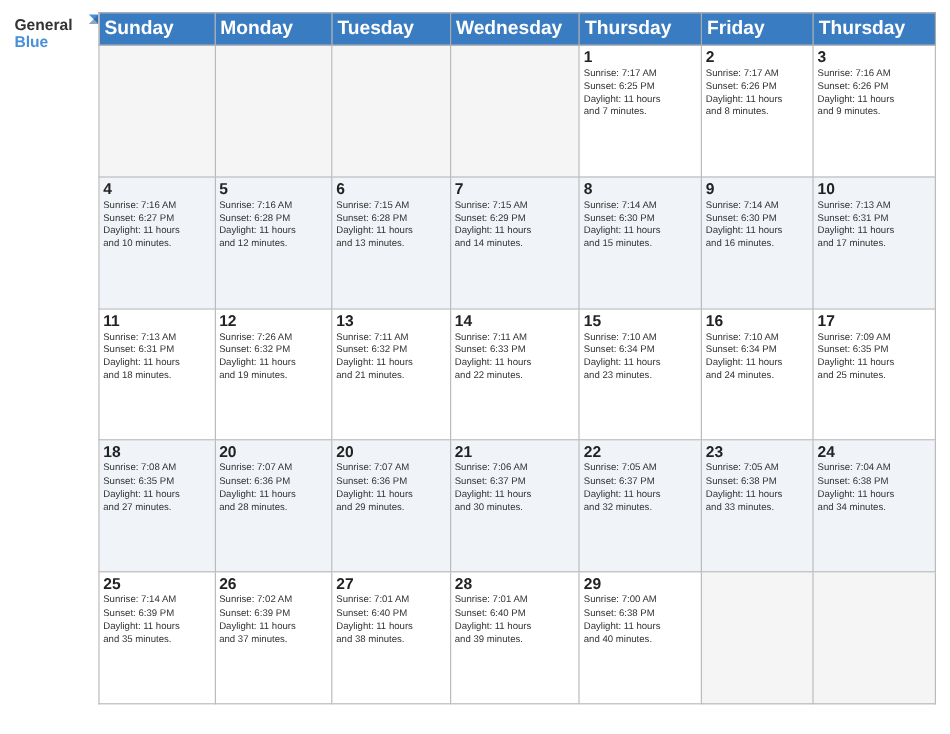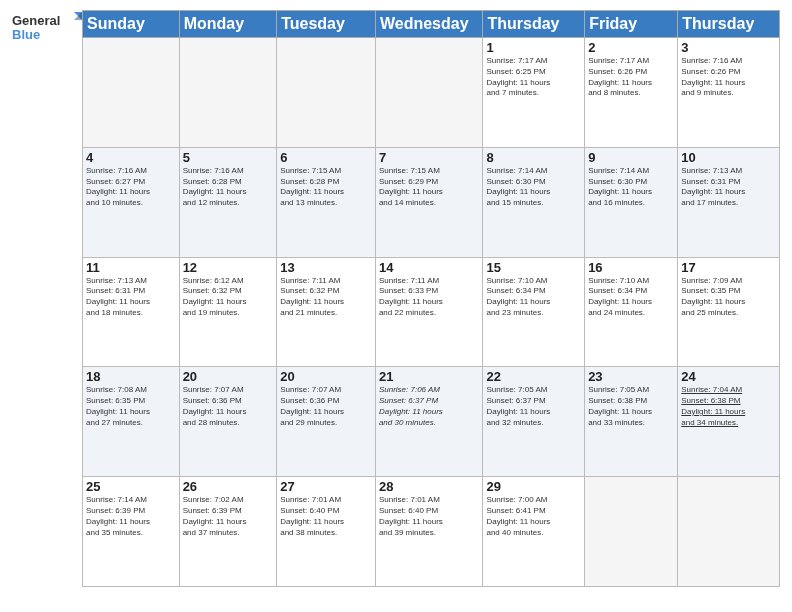--- a/index.html
+++ b/index.html
@@ -200,21 +200,21 @@
         <tr>
           <td>
             <span class="day-number">11</span>
             <div class="day-info" style="white-space: pre-line;">Sunrise: 7:13 AM
 Sunset: 6:31 PM
 Daylight: 11 hours
 and 18 minutes.</div>
           </td>
           <td>
             <span class="day-number">12</span>
-            <div class="day-info" style="white-space: pre-line;">Sunrise: 6:12 AM
+            <div class="day-info" style="white-space: pre-line;">Sunrise: 7:26 AM
 Sunset: 6:32 PM
 Daylight: 11 hours
 and 19 minutes.</div>
           </td>
           <td>
             <span class="day-number">13</span>
             <div class="day-info" style="white-space: pre-line;">Sunrise: 7:11 AM
 Sunset: 6:32 PM
 Daylight: 11 hours
 and 21 minutes.</div>
@@ -265,42 +265,42 @@
           </td>
           <td>
             <span class="day-number">20</span>
             <div class="day-info" style="white-space: pre-line;">Sunrise: 7:07 AM
 Sunset: 6:36 PM
 Daylight: 11 hours
 and 29 minutes.</div>
           </td>
           <td>
             <span class="day-number">21</span>
-            <div class="day-info" style="white-space: pre-line; font-style: italic;">Sunrise: 7:06 AM
+            <div class="day-info" style="white-space: pre-line;">Sunrise: 7:06 AM
 Sunset: 6:37 PM
 Daylight: 11 hours
 and 30 minutes.</div>
           </td>
           <td>
             <span class="day-number">22</span>
             <div class="day-info" style="white-space: pre-line;">Sunrise: 7:05 AM
 Sunset: 6:37 PM
 Daylight: 11 hours
 and 32 minutes.</div>
           </td>
           <td>
             <span class="day-number">23</span>
             <div class="day-info" style="white-space: pre-line;">Sunrise: 7:05 AM
 Sunset: 6:38 PM
 Daylight: 11 hours
 and 33 minutes.</div>
           </td>
           <td>
             <span class="day-number">24</span>
-            <div class="day-info" style="white-space: pre-line; text-decoration: underline;">Sunrise: 7:04 AM
+            <div class="day-info" style="white-space: pre-line;">Sunrise: 7:04 AM
 Sunset: 6:38 PM
 Daylight: 11 hours
 and 34 minutes.</div>
           </td>
         </tr>
         <tr>
           <td>
             <span class="day-number">25</span>
             <div class="day-info" style="white-space: pre-line;">Sunrise: 7:14 AM
 Sunset: 6:39 PM
@@ -324,21 +324,21 @@
           <td>
             <span class="day-number">28</span>
             <div class="day-info" style="white-space: pre-line;">Sunrise: 7:01 AM
 Sunset: 6:40 PM
 Daylight: 11 hours
 and 39 minutes.</div>
           </td>
           <td>
             <span class="day-number">29</span>
             <div class="day-info" style="white-space: pre-line;">Sunrise: 7:00 AM
-Sunset: 6:41 PM
+Sunset: 6:38 PM
 Daylight: 11 hours
 and 40 minutes.</div>
           </td>
           <td class="empty"></td>
           <td class="empty"></td>
         </tr>
       </tbody>
   </table>
 </div>
 

